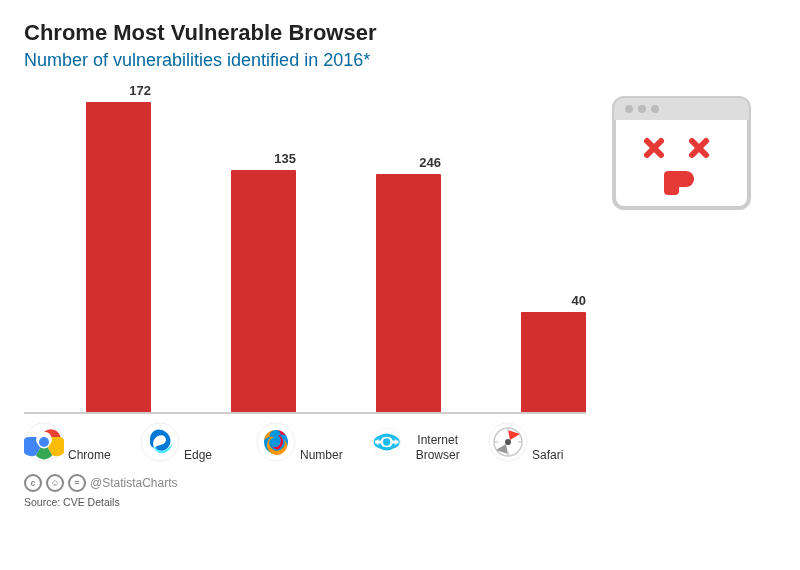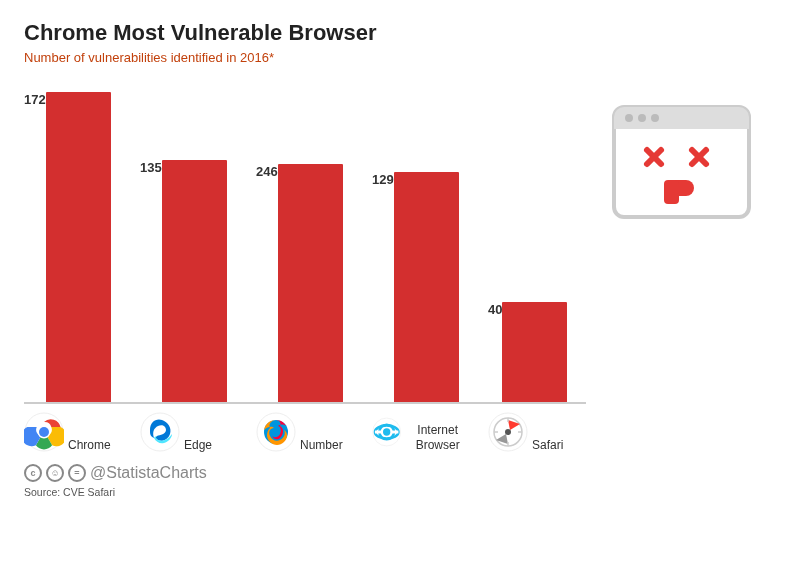--- a/index.html
+++ b/index.html
@@ -19,23 +19,23 @@
       flex-direction: column;
       position: relative;
     }
     .title {
       font-size: 22px;
       font-weight: bold;
       color: #222;
       margin-bottom: 4px;
     }
     .subtitle {
-      font-size: 13px;
-      color: #c2410c;
-      margin-bottom: 27px;
+      font-size: 18px;
+      color: #0369a1;
+      margin-bottom: 12px;
     }
     .main-area {
       display: flex;
       flex: 1;
       gap: 0;
     }
     .bars-section {
       flex: 1;
       display: flex;
       flex-direction: column;
@@ -44,22 +44,22 @@
     .bars-wrapper {
       flex: 1;
       display: flex;
       align-items: flex-end;
       gap: 18px;
       padding-bottom: 0;
       position: relative;
     }
     .bar-group {
       display: flex;
-      flex-direction: row;
-      align-items: flex-start;
+      flex-direction: column;
+      align-items: flex-end;
       flex: 1;
     }
     .bar-value {
       font-size: 13px;
       font-weight: bold;
       color: #333;
       margin-bottom: 4px;
     }
     .bar {
       width: 65px;
@@ -145,21 +145,21 @@
       font-size: 10.5px;
       color: #555;
       max-width: 320px;
       line-height: 1.4;
     }
     .source-text {
       font-size: 10.5px;
       color: #555;
     }
     .at-label {
-      font-size: 16px;
+      font-size: 12px;
       color: #888;
     }
   </style>
 </head>
 <body>
 
 <div class="chart-container">
   <div class="title">Chrome Most Vulnerable Browser</div>
   <div class="subtitle">Number of vulnerabilities identified in 2016*</div>
 
@@ -171,24 +171,20 @@
             <div class="bar-value">172</div>
             <div class="bar" style="height: 310px;"></div>
           </div>
           <div class="bar-group">
             <div class="bar-value">135</div>
             <div class="bar" style="height: 242px;"></div>
           </div>
           <div class="bar-group">
             <div class="bar-value">246</div>
             <div class="bar" style="height: 238px;"></div>
-          </div>
-          <div class="bar-group">
-            <div class="bar-value">129</div>
-            <div class="bar" style="height: 230px;"></div>
           </div>
           <div class="bar-group">
             <div class="bar-value">40</div>
             <div class="bar" style="height: 100px;"></div>
           </div>
         </div>
       <div class="baseline"></div>
       <div class="icons-row" id="icons-row">
 
       <div class="icon-group">
@@ -272,16 +268,16 @@
   </div>
 
   <div class="footer">
     <div class="footer-left">
       <div class="cc-icons">
         <div class="cc-circle">c</div>
         <div class="cc-circle">☺</div>
         <div class="cc-circle">=</div>
         <span class="at-label">@StatistaCharts</span>
       </div>
-      <div class="source-text">Source: CVE Safari</div>
+      <div class="source-text">Source: CVE Details</div>
     </div>
   </div>
 </div>
 
 </body></html>

